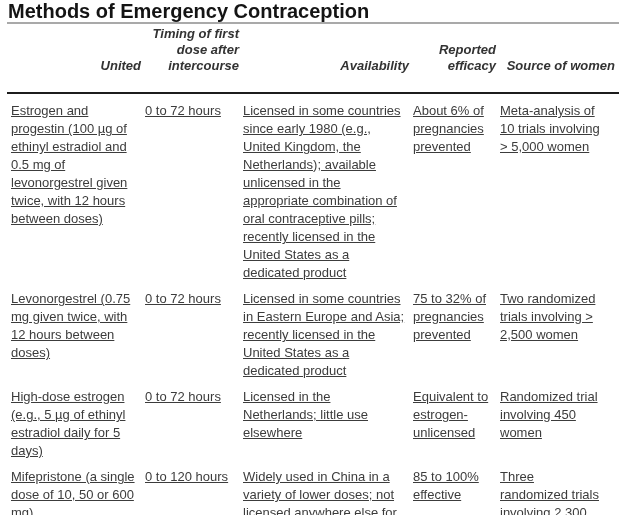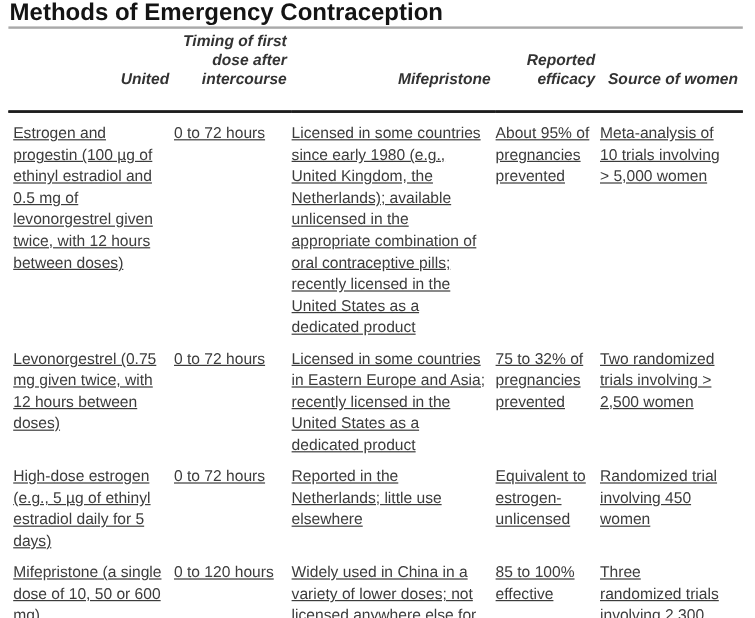--- a/index.html
+++ b/index.html
@@ -73,21 +73,21 @@
       <col class="c-availability">
       <col class="c-efficacy">
       <col class="c-source">
     </colgroup>
     <thead>
       <tr>
         <th>United</th>
         <th>Timing of first
 dose after
 intercourse</th>
-        <th>Mifepristone</th>
+        <th>Availability</th>
         <th>Reported
 efficacy</th>
         <th>Source of women</th>
       </tr>
     </thead>
     <tbody>
       <tr>
         <td>Estrogen and
 progestin (100 µg of
 ethinyl estradiol and
@@ -99,21 +99,21 @@
         <td>Licensed in some countries
 since early 1980 (e.g.,
 United Kingdom, the
 Netherlands); available
 unlicensed in the
 appropriate combination of
 oral contraceptive pills;
 recently licensed in the
 United States as a
 dedicated product</td>
-        <td>About 95% of
+        <td>About 6% of
 pregnancies
 prevented</td>
         <td>Meta-analysis of
 10 trials involving
 &gt; 5,000 women</td>
       </tr>
       <tr>
         <td>Levonorgestrel (0.75
 mg given twice, with
 12 hours between
@@ -130,21 +130,21 @@
         <td>Two randomized
 trials involving &gt;
 2,500 women</td>
       </tr>
       <tr>
         <td>High-dose estrogen
 (e.g., 5 µg of ethinyl
 estradiol daily for 5
 days)</td>
         <td>0 to 72 hours</td>
-        <td>Reported in the
+        <td>Licensed in the
 Netherlands; little use
 elsewhere</td>
         <td>Equivalent to
 estrogen-
 unlicensed</td>
         <td>Randomized trial
 involving 450
 women</td>
       </tr>
       <tr>

